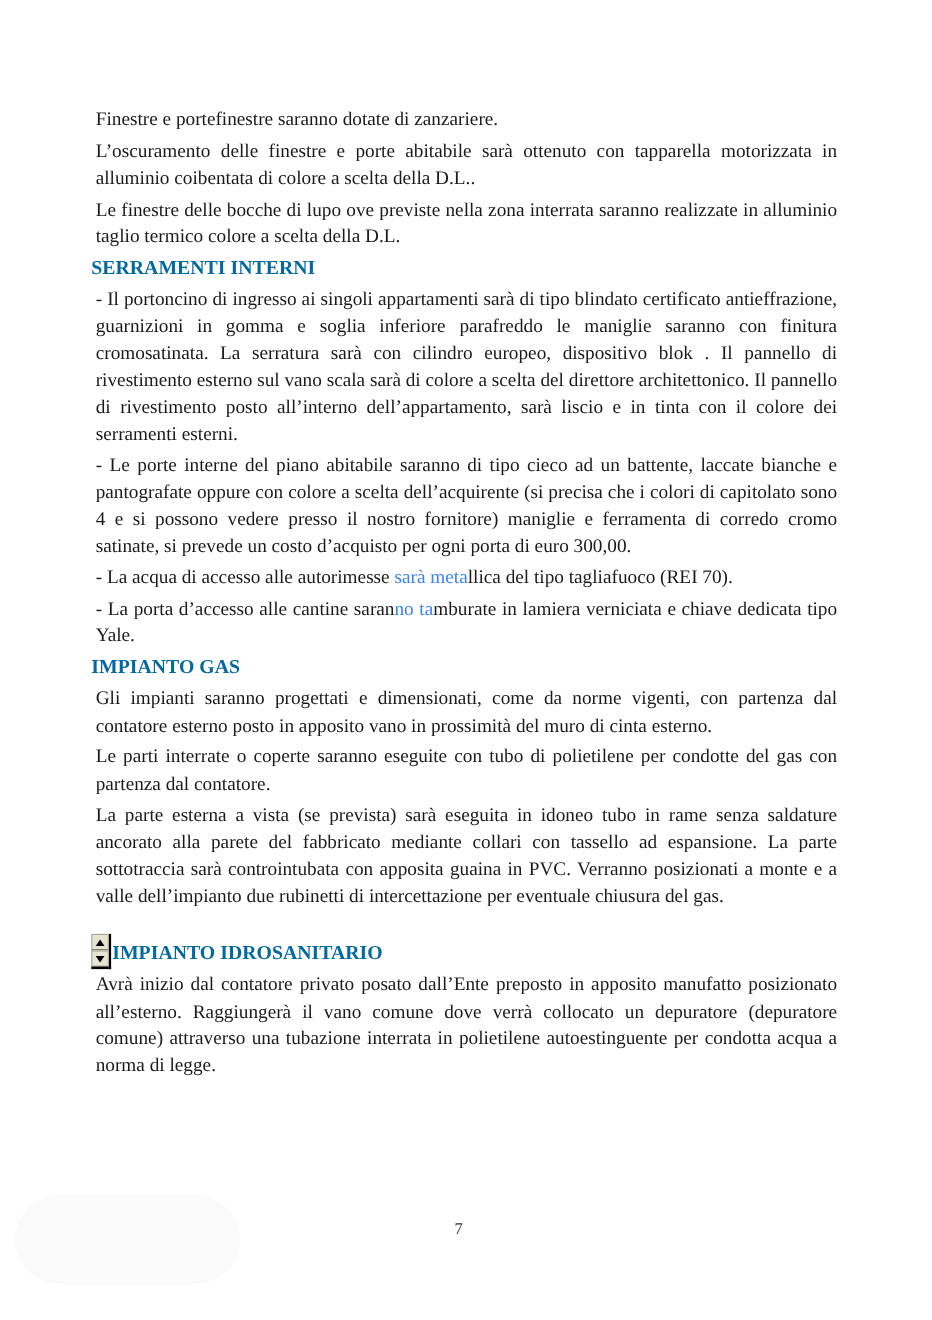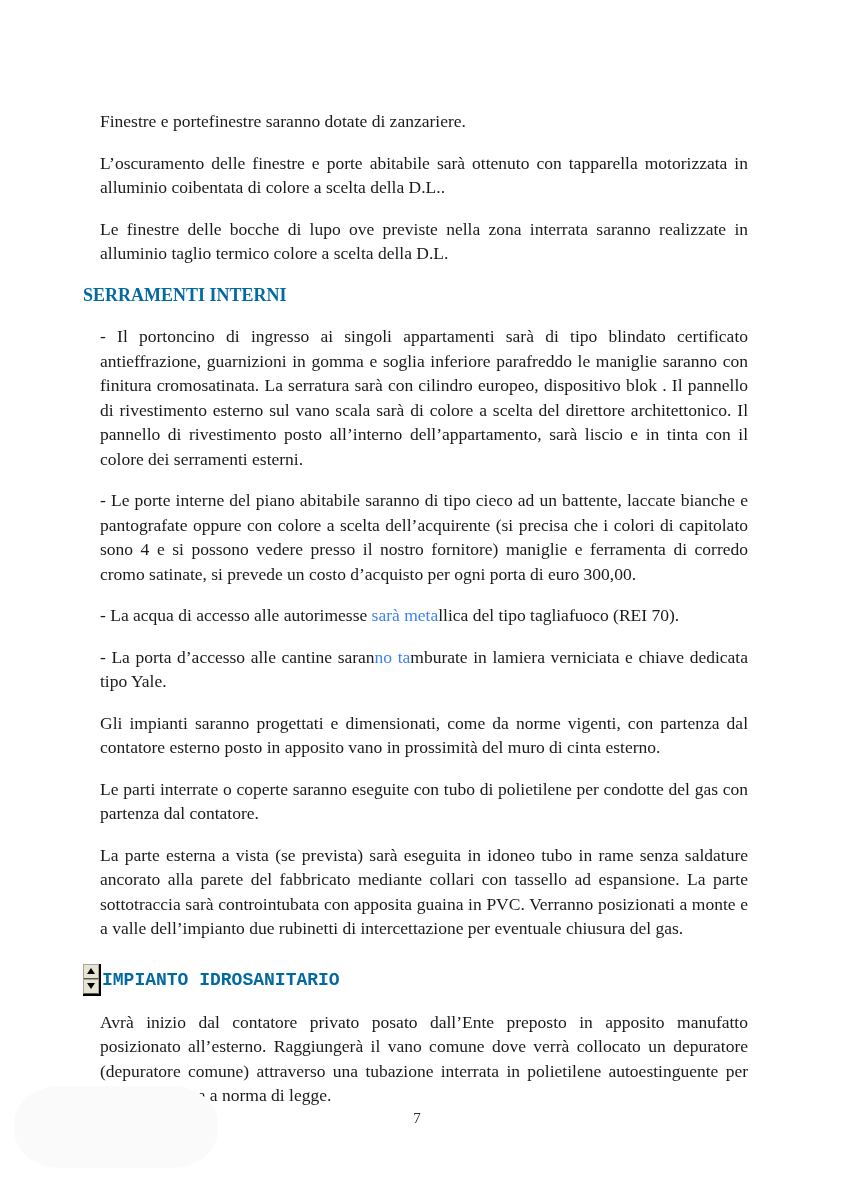--- a/index.html
+++ b/index.html
@@ -16,42 +16,41 @@
     font-family: "Liberation Serif", "DejaVu Serif", serif;
     color: #1a1a1a;
   }
   .content {
     position: absolute;
     left: 83px;
     top: 92px;
     width: 682px;
   }
   p.body-text {
-    margin: 17px;
+    margin: 4px;
     font-size: 17.5px;
     line-height: 24.5px;
     text-align: justify;
     color: #1a1a1a;
   }
   .faded { color: #3b82f6; }
   h2.section-title {
     margin: 0;
     font-size: 18px;
     line-height: 24.5px;
     font-weight: bold;
     color: #0369a1;
     text-align: left;
   }
   .section-gap-1 { margin-top: 15px; }
   .section-gap-2 { margin-top: 17px; }
   .idro-section { margin-top: 20px; }
   .idro-heading-row {
     display: flex;
     align-items: flex-end;
-    font-family: Liberation Mono, monospace;
   }
   
   .spinner {
     display: inline-flex;
     flex-direction: column;
     border-right: 2px solid #000000;
     border-bottom: 2px solid #000000;
     margin-right: 1px;
     position: relative;
     top: 3px;
@@ -110,20 +109,21 @@
     <p class="body-text">Finestre e portefinestre saranno dotate di zanzariere.</p>
     <p class="body-text">L’oscuramento delle finestre e porte abitabile sarà ottenuto con tapparella motorizzata in alluminio coibentata di colore a scelta della D.L..</p>
     <p class="body-text">Le finestre delle bocche di lupo ove previste nella zona interrata saranno realizzate in alluminio taglio termico colore a scelta della D.L.</p>
 
     <h2 class="section-title section-gap-1">SERRAMENTI INTERNI</h2>
     <p class="body-text">- Il portoncino di ingresso ai singoli appartamenti sarà di tipo blindato certificato antieffrazione, guarnizioni in gomma e soglia inferiore parafreddo le maniglie saranno con finitura cromosatinata.  La serratura sarà con cilindro europeo, dispositivo blok .  Il pannello di rivestimento esterno sul vano scala sarà di colore a scelta del direttore architettonico. Il pannello di rivestimento posto all’interno dell’appartamento, sarà liscio e  in tinta con il colore dei serramenti esterni.</p>
     <p class="body-text">- Le porte interne del piano abitabile saranno di tipo cieco ad un battente, laccate bianche e pantografate oppure con colore a scelta dell’acquirente (si precisa che i colori di capitolato sono 4 e si possono vedere presso il nostro fornitore) maniglie e ferramenta di corredo cromo satinate, si prevede un costo d’acquisto per ogni porta di euro 300,00.</p>
     <p class="body-text"><span>- La acqua di accesso alle autorimesse </span><span class="faded">sarà meta</span><span>llica del tipo tagliafuoco (REI  70).</span></p>
     <p class="body-text"><span>- La porta d’accesso alle cantine saran</span><span class="faded">no ta</span><span>mburate in lamiera verniciata e chiave dedicata tipo Yale.</span></p>
 
+    <h2 class="section-title section-gap-2">IMPIANTO GAS</h2>
     <p class="body-text">Gli impianti saranno progettati e dimensionati, come da norme vigenti, con partenza dal contatore esterno posto in apposito vano  in prossimità del muro di cinta esterno.</p>
     <p class="body-text">Le parti interrate o coperte saranno eseguite con tubo di polietilene per condotte del gas con partenza dal contatore.</p>
     <p class="body-text">La parte esterna  a vista (se prevista) sarà eseguita in idoneo tubo in rame senza saldature ancorato alla parete del fabbricato mediante collari con tassello ad espansione. La parte sottotraccia sarà controintubata con apposita guaina in PVC. Verranno posizionati a monte e a valle dell’impianto due rubinetti di intercettazione per eventuale chiusura del gas.</p>
 
     <div class="idro-section">
       <div class="idro-heading-row">
         <span class="spinner">
           <span class="spin-btn">
               <span class="tri-up"></span>
             </span>

